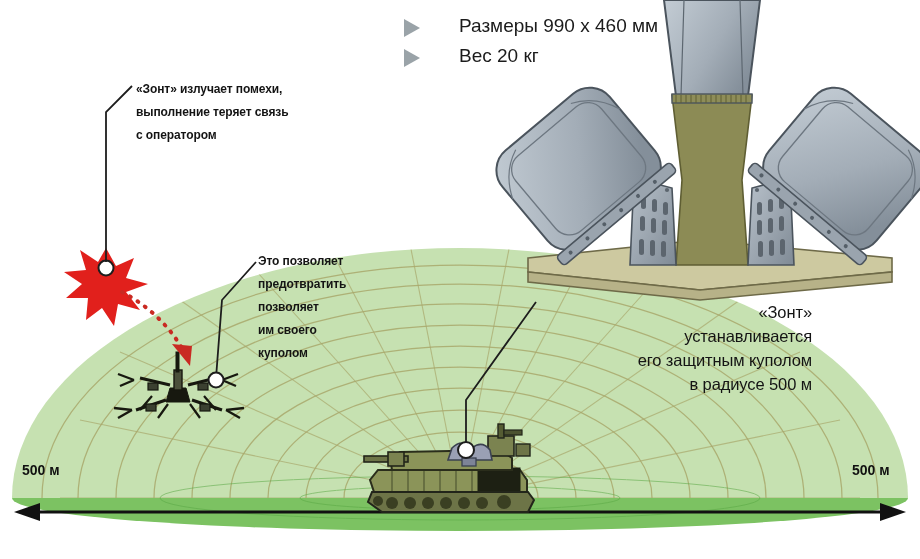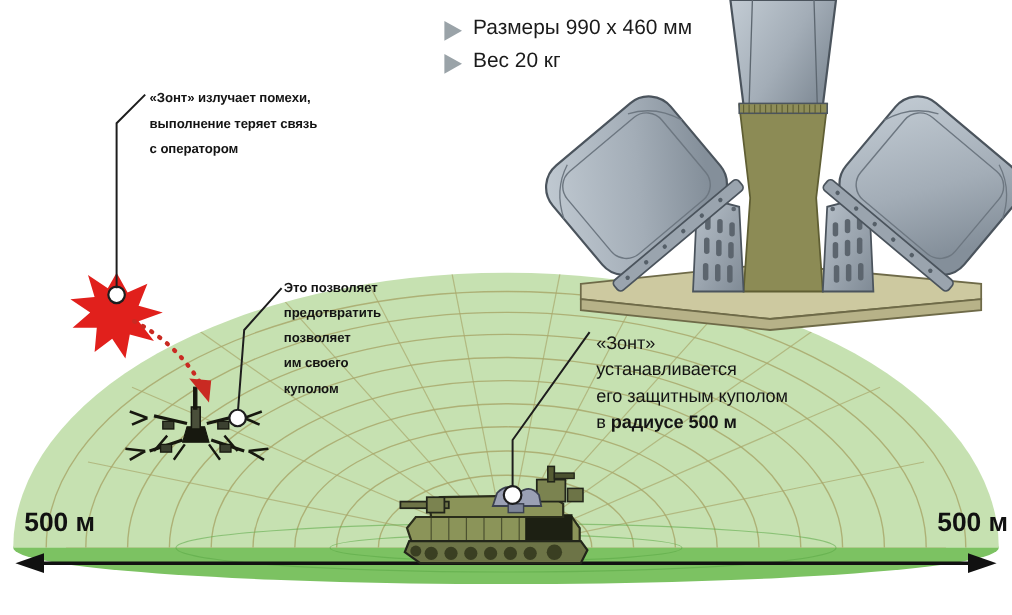--- a/index.html
+++ b/index.html
@@ -10,48 +10,48 @@
     font-family:"Liberation Sans","DejaVu Sans",sans-serif;
     overflow:hidden;position:relative;
   }
   #stage{position:relative;width:920px;height:559px;overflow:hidden;background:#fff;}
   #art{position:absolute;left:0;top:0;width:920px;height:559px;}
 
   .txt{position:absolute;color:#1a1a1a;-webkit-font-smoothing:antialiased;}
 
   
   .spec-list{position:absolute;left:404px;top:14px;width:300px;}
-  .spec-row{display:flex;align-items:flex-start;margin-bottom:6px;}
+  .spec-row{display:flex;align-items:flex-start;margin-bottom:6px;gap:29px;}
   .spec-tri{
     width:0;height:0;flex:0 0 auto;
     border-top:9px solid transparent;
     border-bottom:9px solid transparent;
     border-left:16px solid #9aa3a8;
     margin-top:5px;margin-right:10px;
   }
   .spec-text{font-size:19px;line-height:24px;color:#1b1b1b;white-space:nowrap;}
 
   
   .callout-bold{
     font-weight:bold;font-size:12px;line-height:23px;
     color:#141414;letter-spacing:-0.1px;
   }
   .callout-reg{
     font-weight:normal;font-size:16.5px;line-height:24px;
-    color:#141414;letter-spacing:-0.1px;
-  }
-  .callout-reg b{font-weight:bold;}
+    color:#141414;letter-spacing:-0.1px;text-align:right;
+  }
+  .callout-reg b{font-weight:normal;}
 
   #cal1{left:136px;top:78px;width:290px;}
   #cal2{left:258px;top:250px;width:180px;}
   #cal3{left:542px;top:300px;width:270px;}
 
   
   .dist{
-    font-weight:bold;font-size:24px;color:#111;
+    font-weight:bold;font-size:14px;color:#111;
     letter-spacing:0px;
   }
   #dist-left{left:22px;top:462px;}
   #dist-right{left:852px;top:462px;}
 </style>
 </head>
 <body>
 
 <div id="stage">
 

